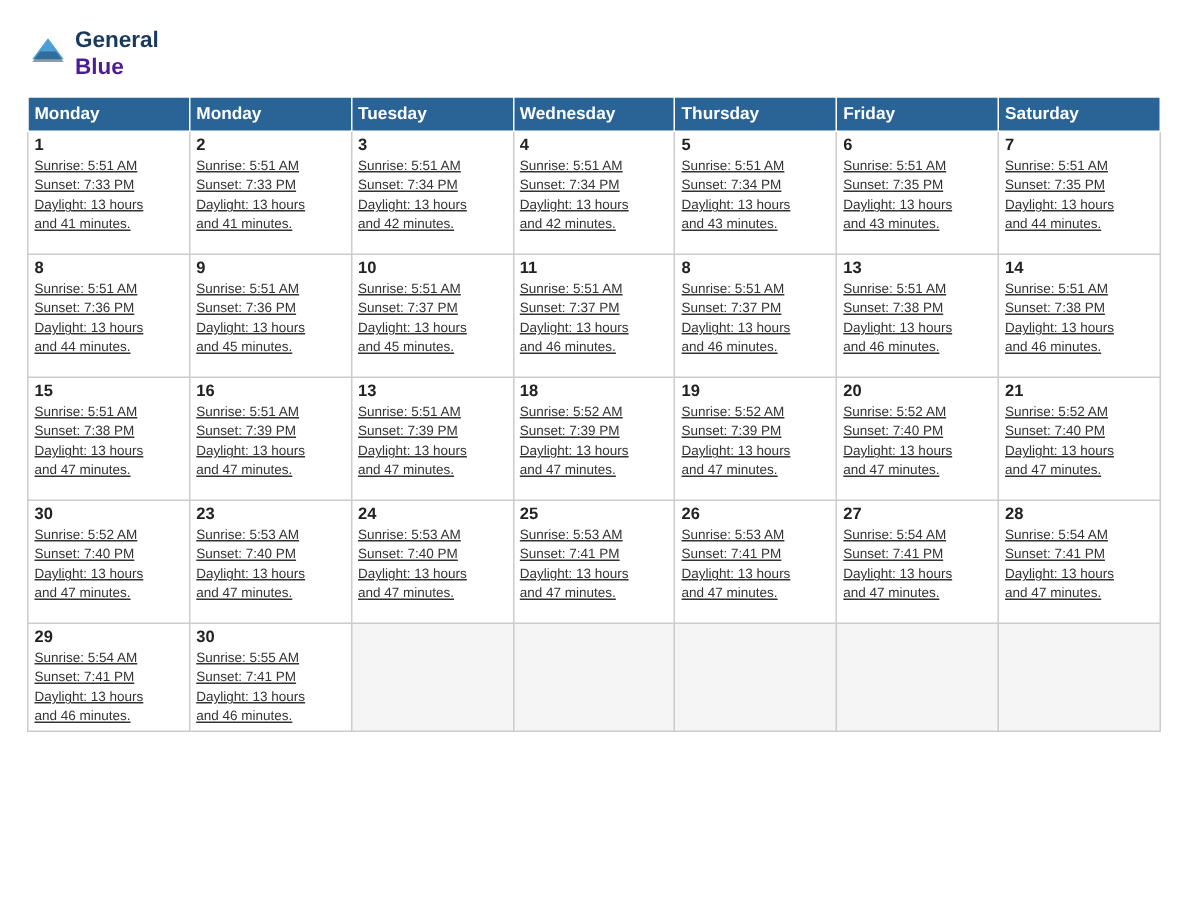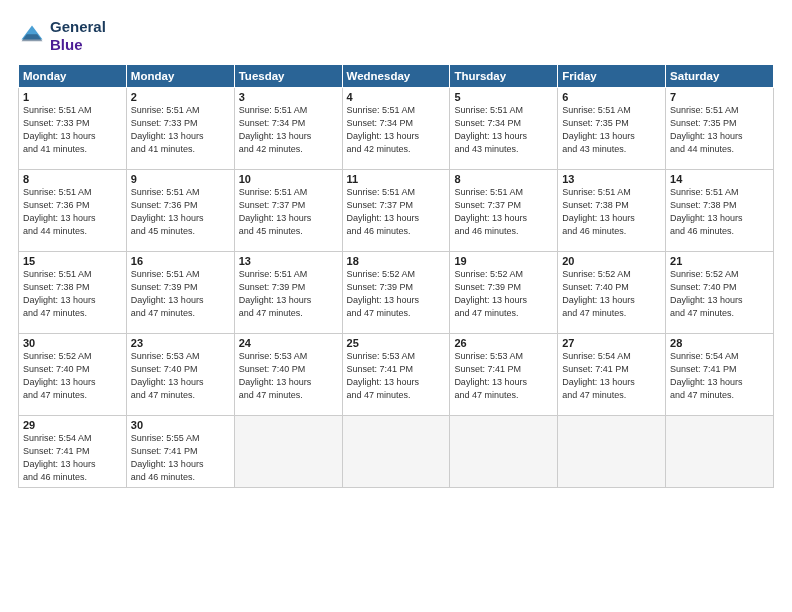--- a/index.html
+++ b/index.html
@@ -82,20 +82,21 @@
       font-size: 11px;
       font-weight: bold;
       color: #222;
       display: block;
       margin-bottom: 1px;
     }
     .day-info {
       font-size: 9px;
       line-height: 1.45;
       color: #333;
+      text-decoration: underline;
     }
     .empty-cell {
       background: #f5f5f5 !important;
     }
   </style>
 </head>
 <body>
 
 <div class="page">
   <div class="header">

